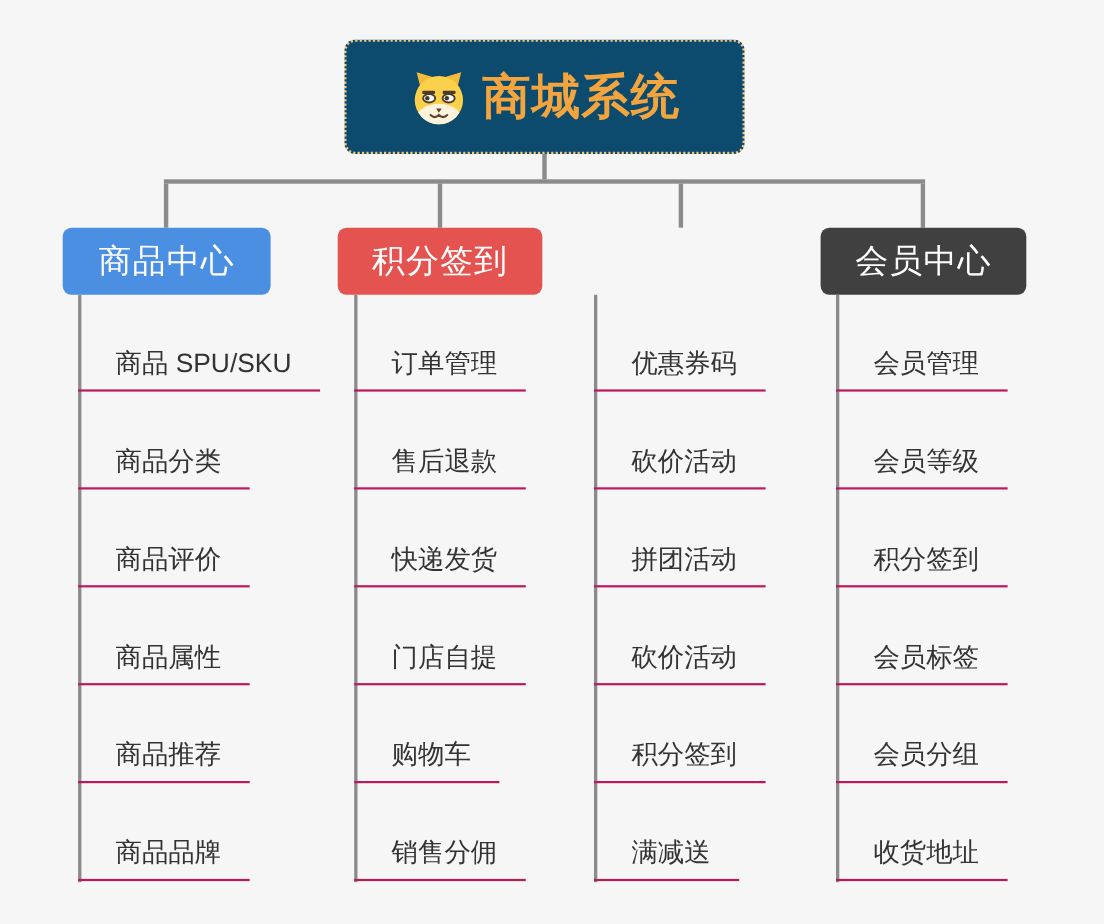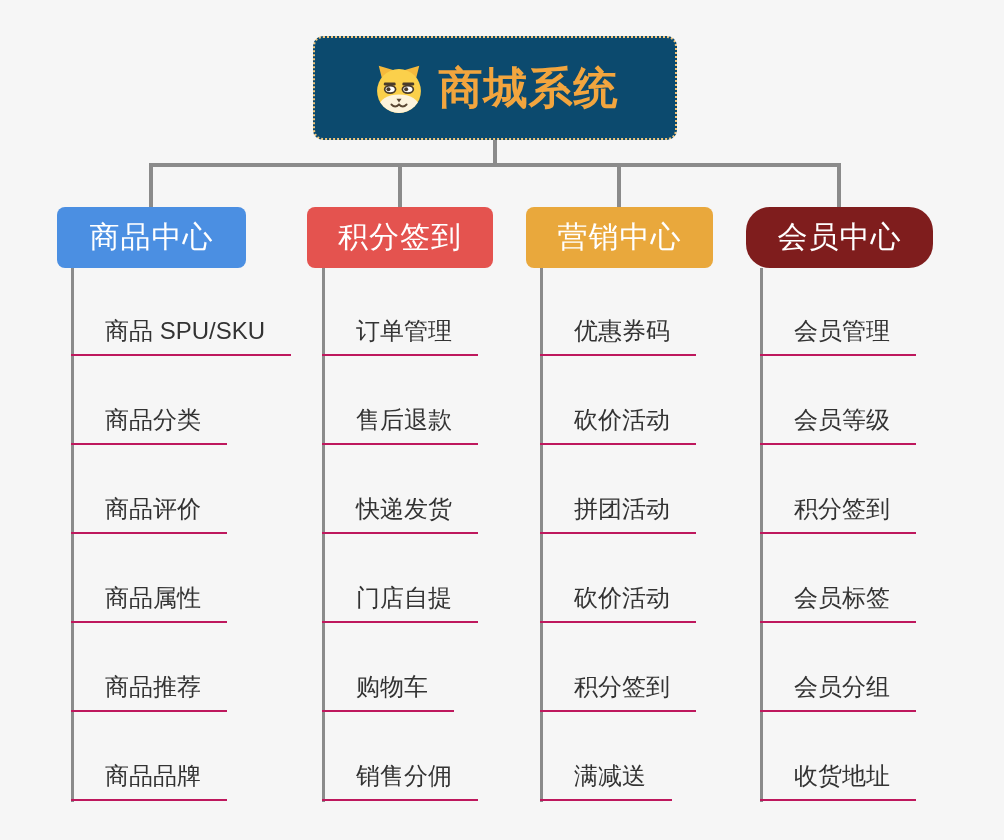--- a/index.html
+++ b/index.html
@@ -82,24 +82,21 @@
   <div class="conn stub s1"></div>
   <div class="conn stub s2"></div>
   <div class="conn stub s3"></div>
 
   <div class="branch-box b0" style="background: rgb(75, 143, 226);">
     <span>商品中心</span>
   </div>
   <div class="branch-box b1" style="background: rgb(228, 83, 79);">
     <span>积分签到</span>
   </div>
-  <div class="branch-box b2" style="background: rgb(233, 168, 60);">
-    <span>营销中心</span>
-  </div>
-  <div class="branch-box b3" style="background: #7f1d1d; border-radius: 24px;">
+  <div class="branch-box b3" style="background: #404040;">
     <span>会员中心</span>
   </div>
 
   <div class="vline v0"></div>
   <div class="vline v1"></div>
   <div class="vline v2"></div>
   <div class="vline v3"></div>
 
   <div class="col c0">
     <div class="leaf">商品 SPU/SKU</div>

